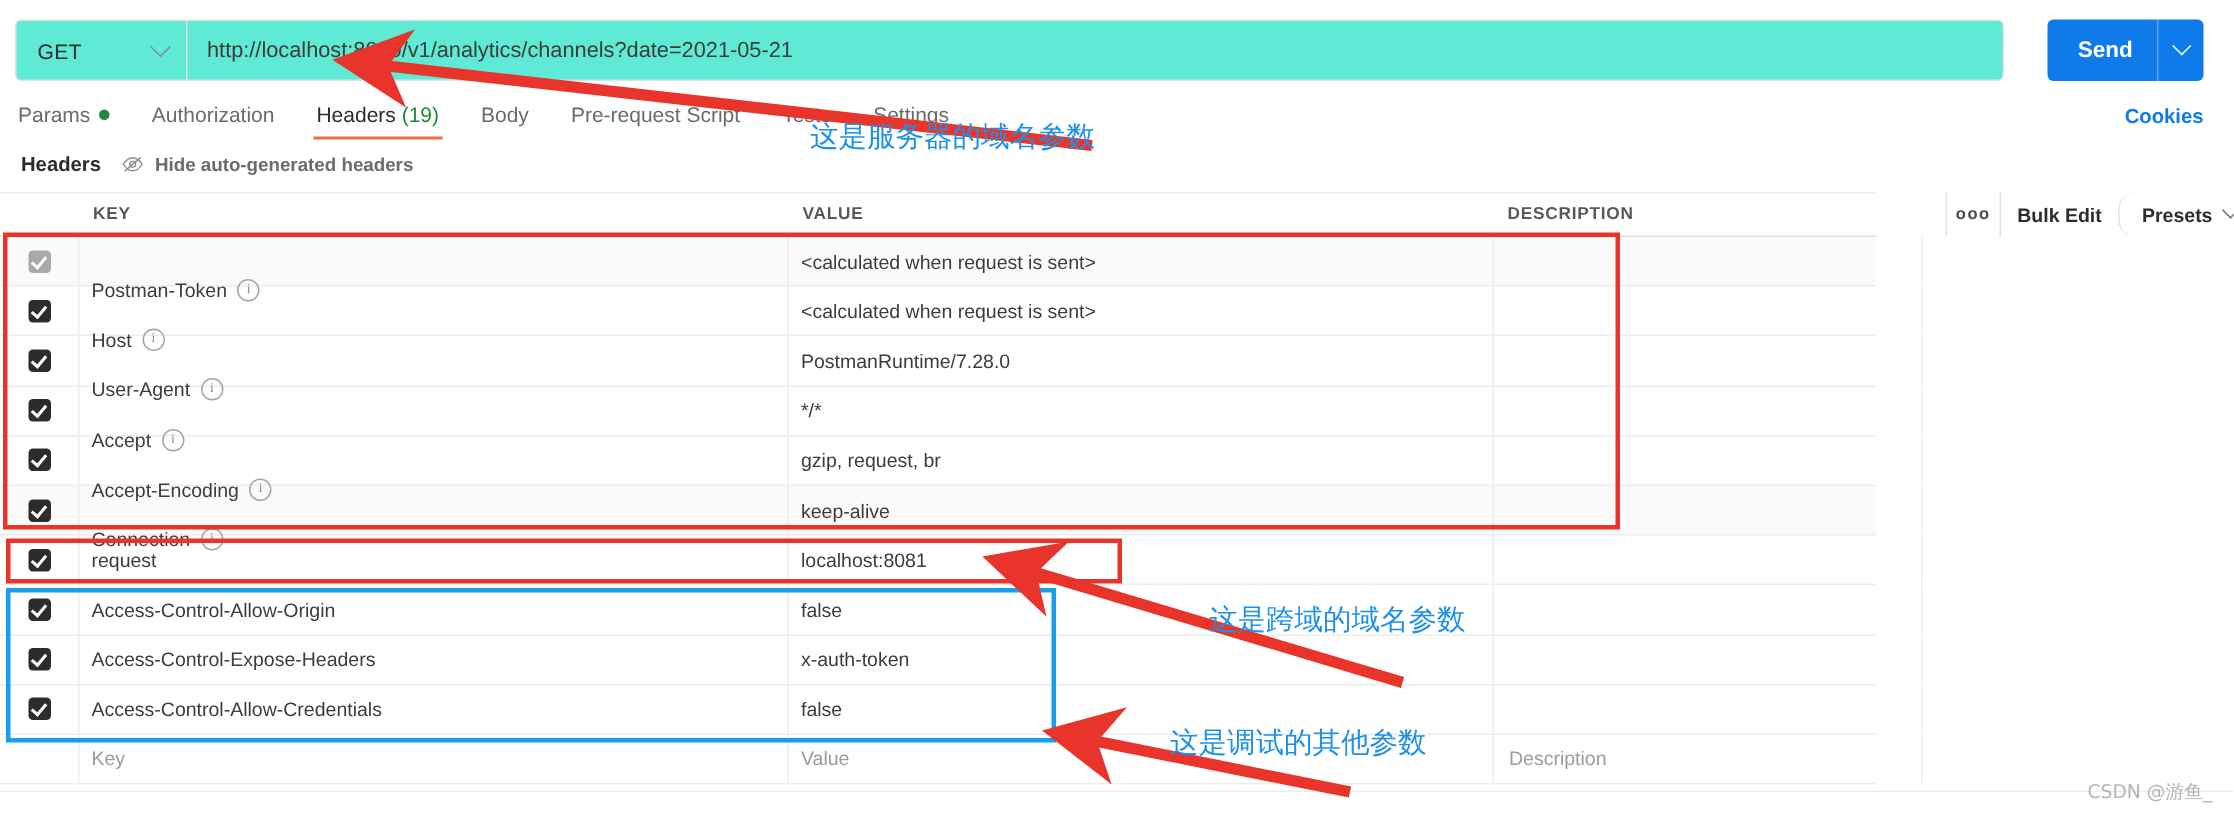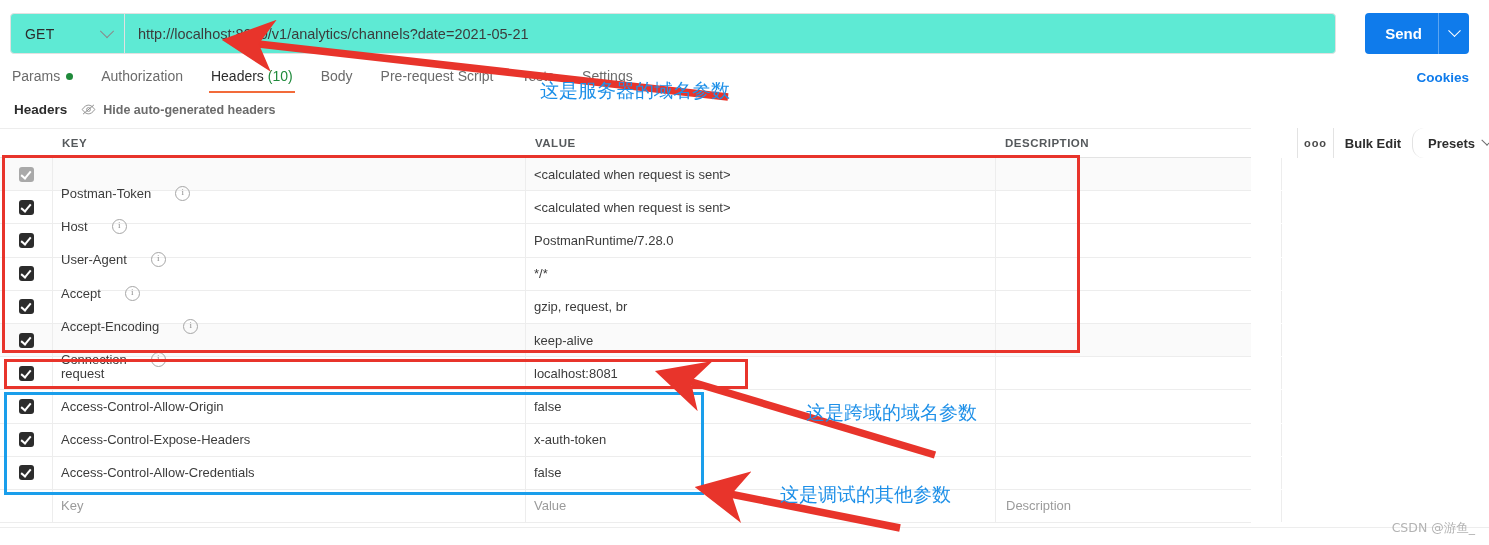--- a/index.html
+++ b/index.html
@@ -125,21 +125,21 @@
   .c-desc{ width: 286px; flex:none; padding-left: 10px; box-sizing: border-box;
            border-left: 1px solid #ededed; height:100%; display:flex; align-items:center; }
   .c-tools{ flex:1; height:100%; display:flex; align-items:center; border-left:1px solid #ededed;padding-left:16px;}
   .thead .c-key, .thead .c-val, .thead .c-desc { border-left: none; }
   .thead .c-key { padding-left: 10px; }
   .thead .c-val { padding-left: 10px; }
   .thead .c-desc { padding-left: 10px; }
 
   .cellt { font-size: 13px; color: #3c3c3c; }
   .cellt.muted { color: #9b9b9b; }
-  .keycell { display: flex; align-items: center; gap: 24px; margin-top: 39px; }
+  .keycell { display: flex; align-items: center; gap: 7px; margin-top: 39px; }
 
   .chk {
     width: 15px; height: 15px; border-radius: 3px;
     background: #2c2c2c; position: relative; flex: none; cursor: pointer;
   }
   .chk.dis { background: #a9a9a9; }
   .chk::after {
     content: ""; position: absolute; left: 4.6px; top: 2px;
     width: 4px; height: 8px;
     border-right: 2px solid #fff; border-bottom: 2px solid #fff;
@@ -218,21 +218,21 @@
 
   <div class="tabs">
     <div class="tab">
       <span>Params</span><span class="dot"></span>
     </div>
     <div class="tab">
       <span>Authorization</span>
     </div>
     <div class="tab active">
       <span>Headers</span>
-      <span class="count">(10)</span>
+      <span class="count">(19)</span>
     </div>
     <div class="tab">
       <span>Body</span>
     </div>
     <div class="tab">
       <span>Pre-request Script</span>
     </div>
     <div class="tab">
       <span>Tests</span>
     </div>

